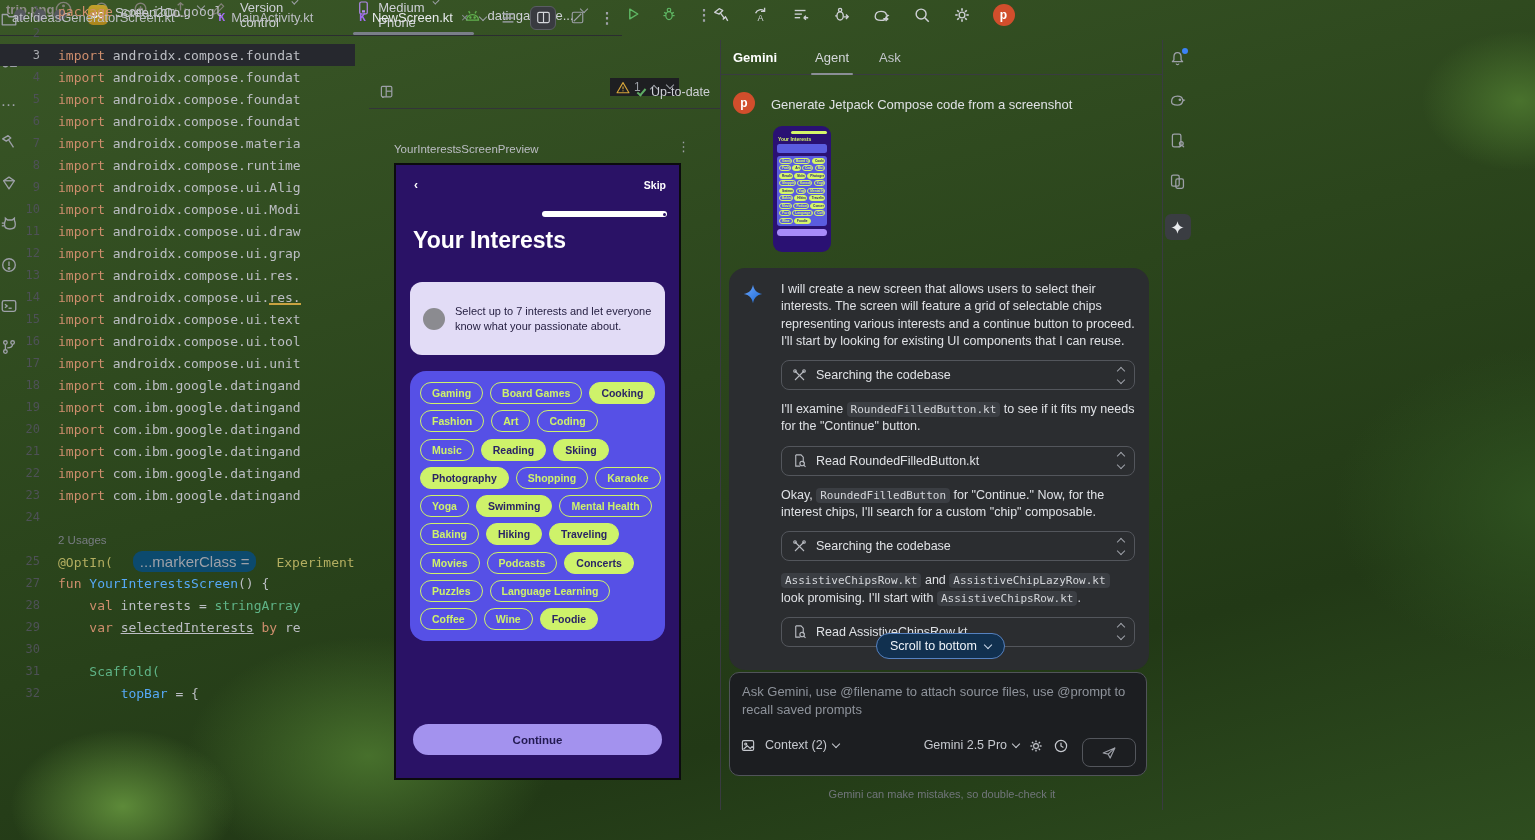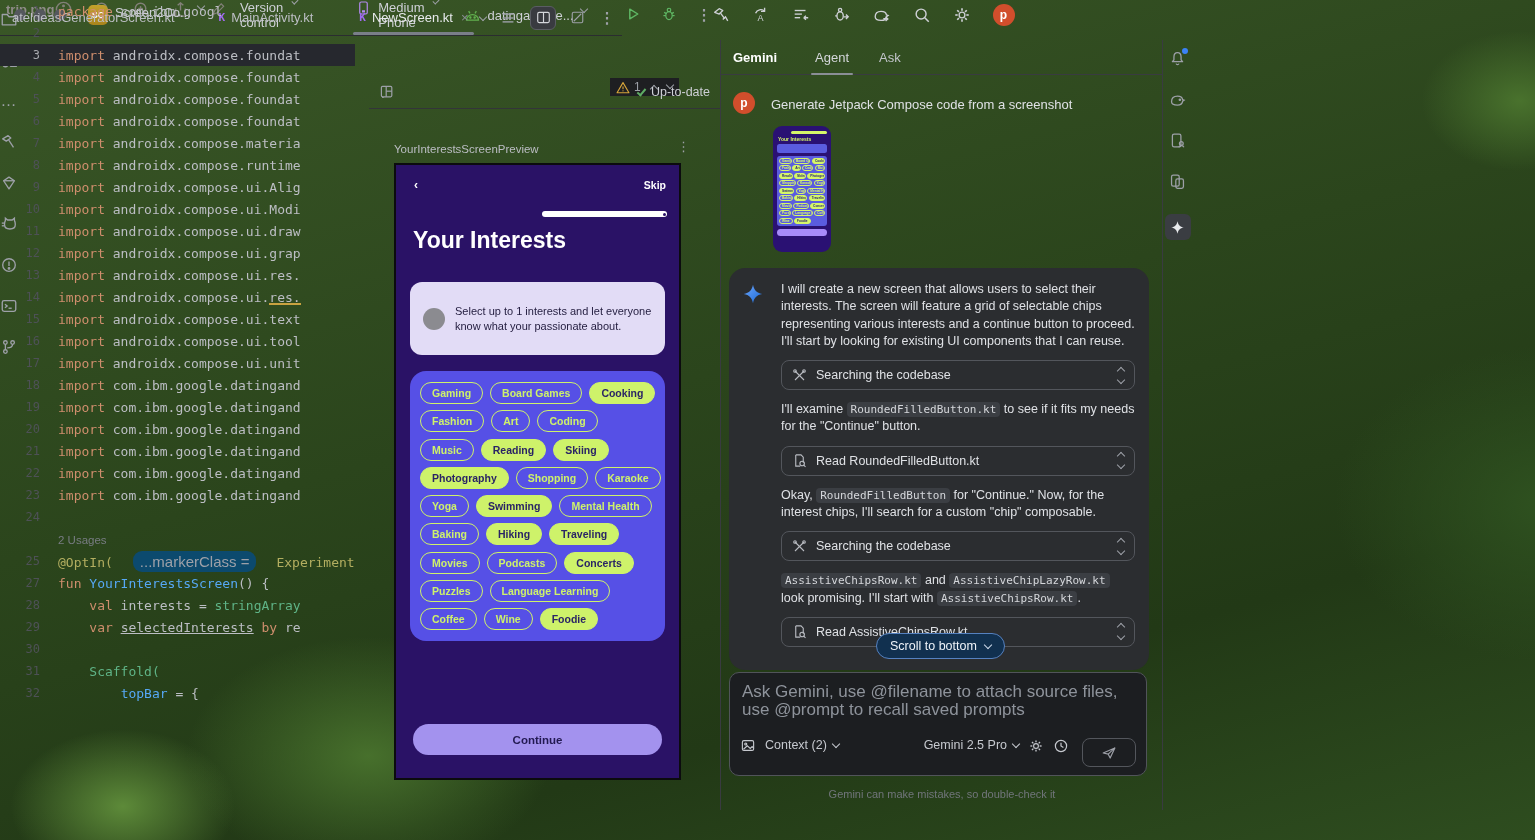--- a/index.html
+++ b/index.html
@@ -108,21 +108,21 @@
   .th-cont{height:7px;background:#a78bfa;border-radius:3.5px;margin-top:3px}
   
   .gm-card{position:absolute;left:8px;top:228px;width:420px;height:402px;background:#2b2d30;border-radius:16px;overflow:hidden;padding:13px 14px 0 52px}
   .spark{position:absolute;left:13px;top:15px}
   .gm-card p{color:#dfe1e5;font-size:12.5px;line-height:17.3px;margin-bottom:9px}
   .step{height:30px;border:1px solid #53565c;border-radius:8px;display:flex;align-items:center;gap:9px;padding:0 10px;margin:10px 0 11px;color:#dfe1e5;font-size:12.5px}
   .step .chevs{margin-left:auto;display:flex;flex-direction:column;gap:3px;color:#9da0a8}
   .codechip{font-family:"DejaVu Sans Mono",monospace;font-size:11px;background:#3b3e43;border-radius:4px;padding:1px 4px;color:#d5d7db}
   .gm-scroll{position:absolute;left:155px;top:593px;height:26px;padding:0 13px;border-radius:14px;background:#11304f;border:1px solid #5581c0;color:#eef2f8;font-size:12.5px;display:flex;align-items:center;gap:8px}
   .gm-in{position:absolute;left:8px;top:632px;width:418px;height:104px;border:1px solid #51545a;border-radius:10px;background:#1c1e21;padding:10px 12px}
-  .gm-ph{color:#8e939b;font-size:17px;line-height:17.5px}
+  .gm-ph{color:#8e939b;font-size:13px;line-height:17.5px}
   .gm-inrow{position:absolute;left:10px;right:10px;bottom:8px;display:flex;align-items:flex-start;gap:9px;color:#c6c9cf;font-size:12.5px}
   .gm-send{width:54px;height:29px;border:1px solid #53565c;border-radius:8px;display:flex;align-items:center;justify-content:center;margin-left:4px}
   .gm-note{position:absolute;left:0;width:442px;top:748px;text-align:center;color:#71757b;font-size:11px}
 
   
   .rail{position:absolute;left:1162px;top:40px;width:30px;height:770px;border-left:1px solid #393b40;display:flex;flex-direction:column;align-items:center;padding-top:10px;gap:24px}
   .bellwrap{position:relative}
   .belldot{position:absolute;right:-2px;top:-2px;width:6px;height:6px;border-radius:50%;background:#3b82f6}
   .sparktile{width:26px;height:26px;border-radius:6px;background:#3a3d42;display:flex;align-items:center;justify-content:center}
 </style>
@@ -555,21 +555,21 @@
     <span class="pv-name">YourInterestsScreenPreview</span>
     <span class="pv-dots">⋮</span>
 
     <div class="phone">
       <span class="pv-back">‹</span>
       <span class="pv-skip">Skip</span>
       <div class="pv-prog"></div>
       <div class="pv-title">Your Interests</div>
       <div class="pv-info">
         <span class="pv-circle"></span>
-        <p>Select up to 1 interests and let everyone know what your passionate about.</p>
+        <p>Select up to 7 interests and let everyone know what your passionate about.</p>
       </div>
       <div class="pv-chips">
           <div class="chip-row">
             <span class="chip">Gaming</span>
             <span class="chip">Board Games</span>
             <span class="chip f">Cooking</span>
           </div>
           <div class="chip-row">
             <span class="chip">Fashion</span>
             <span class="chip">Art</span>

